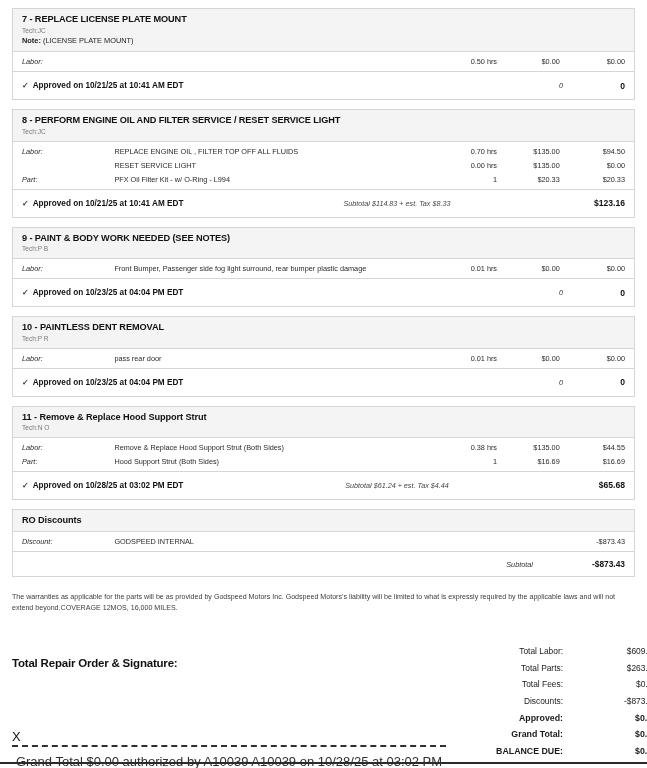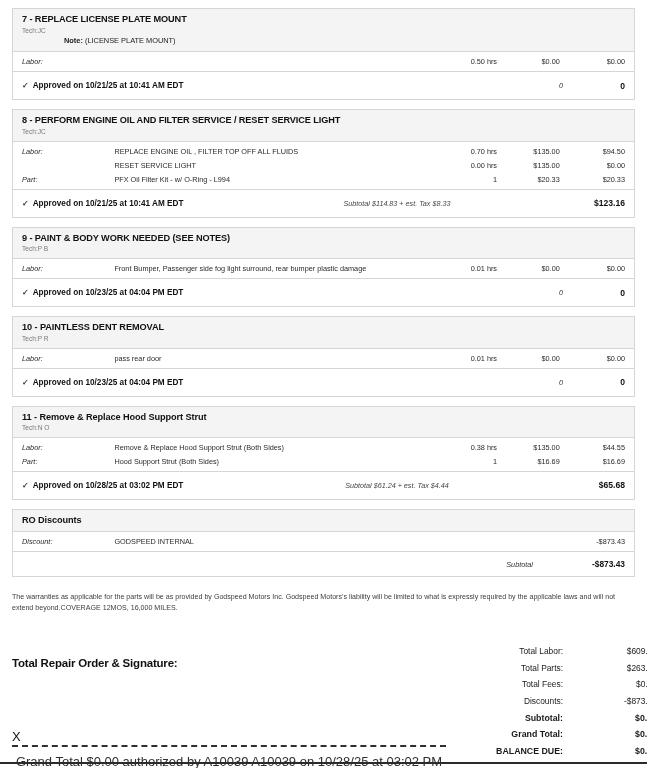--- a/index.html
+++ b/index.html
@@ -53,21 +53,21 @@
     color: #7a7a7a;
     margin-top: 1px;
     line-height: 1.2;
   }
   .card-note {
     font-size: 7.4px;
     color: #222222;
     margin-top: 3px;
     line-height: 1.2;
   }
-  .card-note b { font-weight: bold; margin-left: 42px; }
+  .card-note b { font-weight: bold; }
 
   
   .lines {
     width: 100%;
     border-collapse: collapse;
     table-layout: fixed;
   }
   .lines td {
     font-size: 7.3px;
     color: #2a2a2a;
@@ -444,21 +444,21 @@
             </tr>
             <tr>
               <td class="tl">Total Fees:</td>
               <td class="tv">$0.00</td>
             </tr>
             <tr>
               <td class="tl">Discounts:</td>
               <td class="tv">-$873.43</td>
             </tr>
             <tr class="bold">
-              <td class="tl">Subtotal:</td>
+              <td class="tl">Approved:</td>
               <td class="tv">$0.00</td>
             </tr>
             <tr class="bold">
               <td class="tl">Grand Total:</td>
               <td class="tv">$0.00</td>
             </tr>
             <tr class="bold">
               <td class="tl">BALANCE DUE:</td>
               <td class="tv">$0.00</td>
             </tr>

